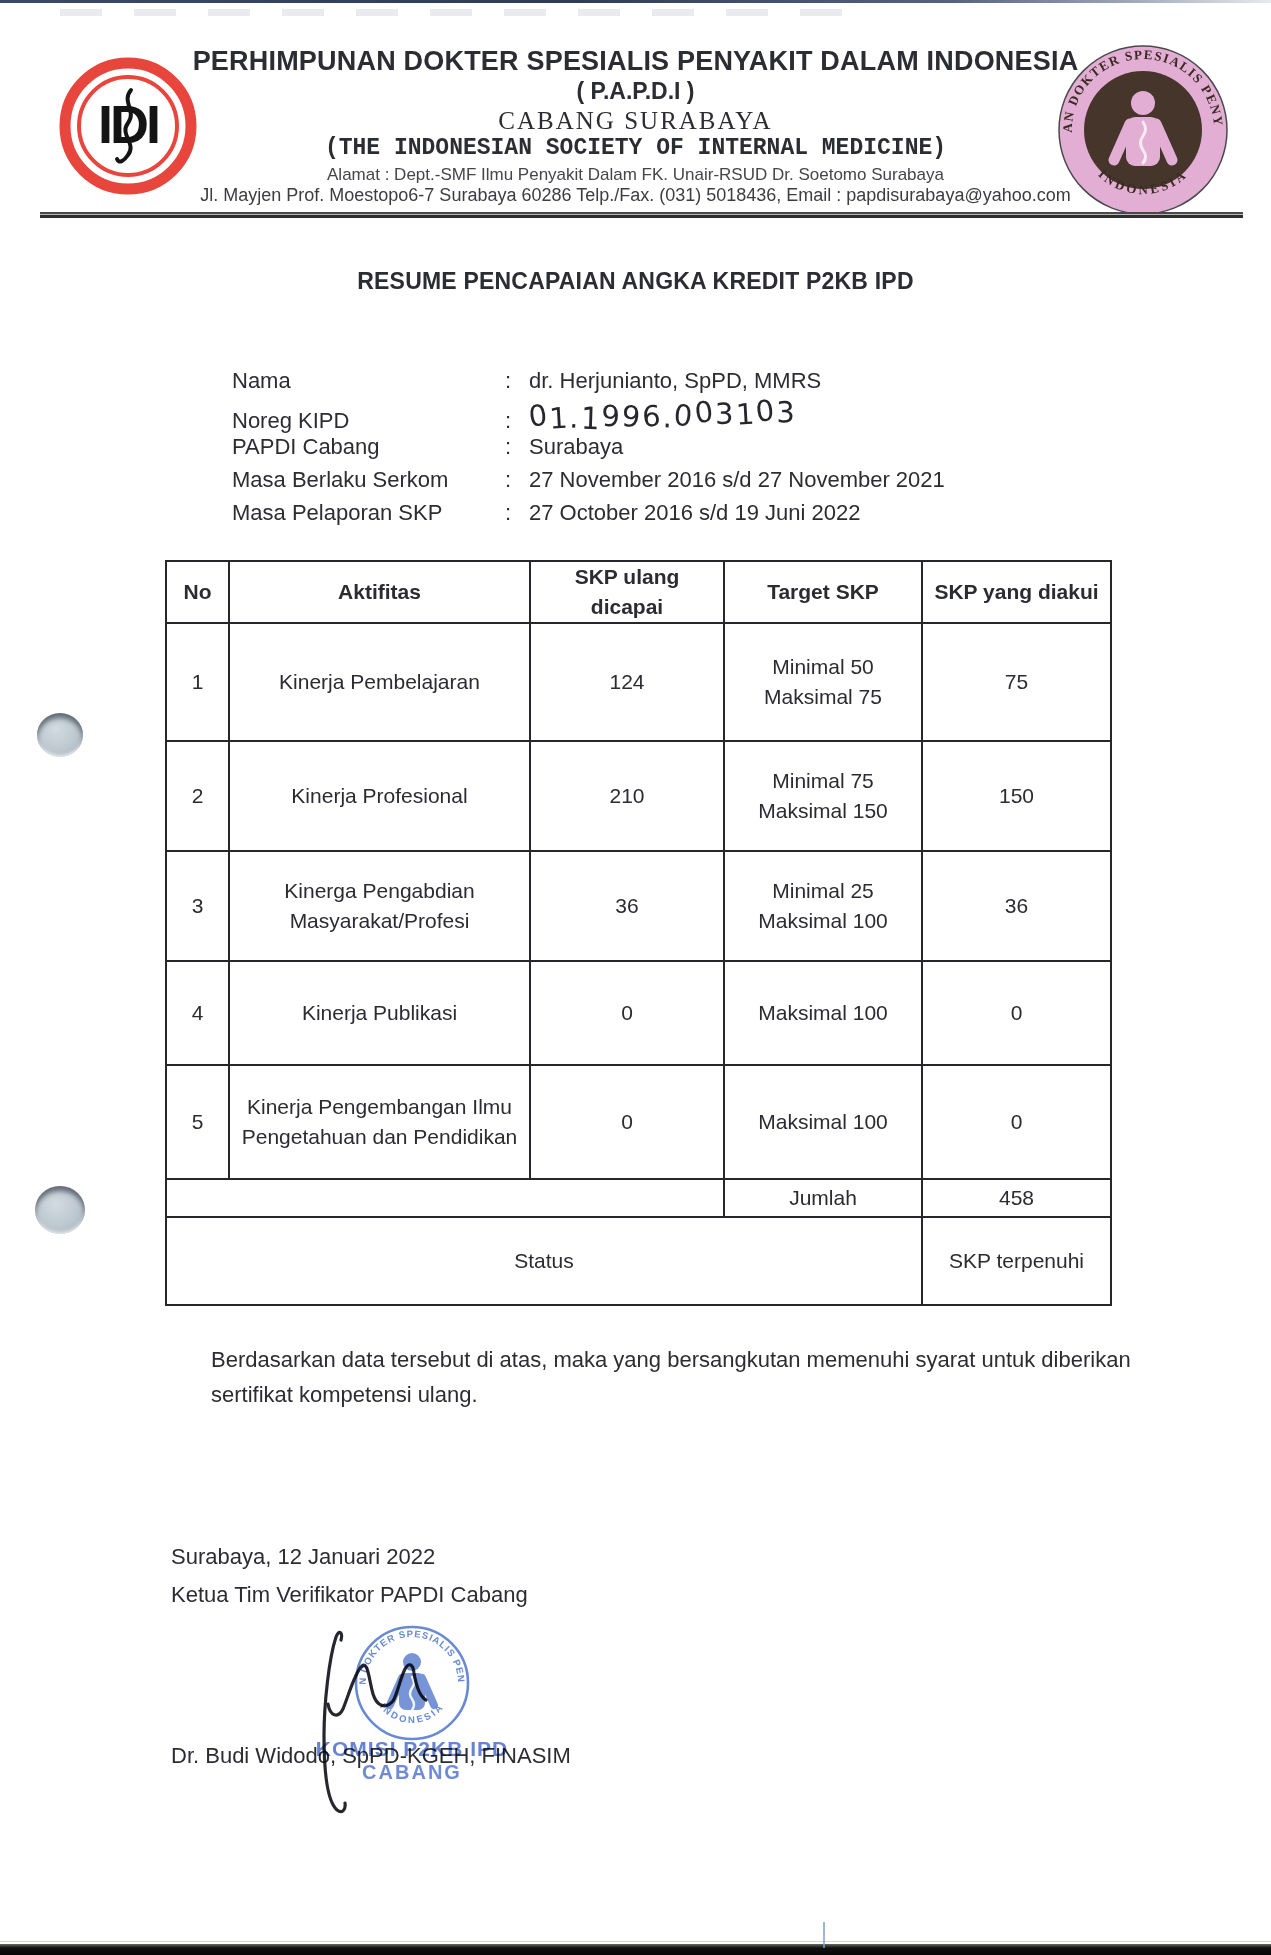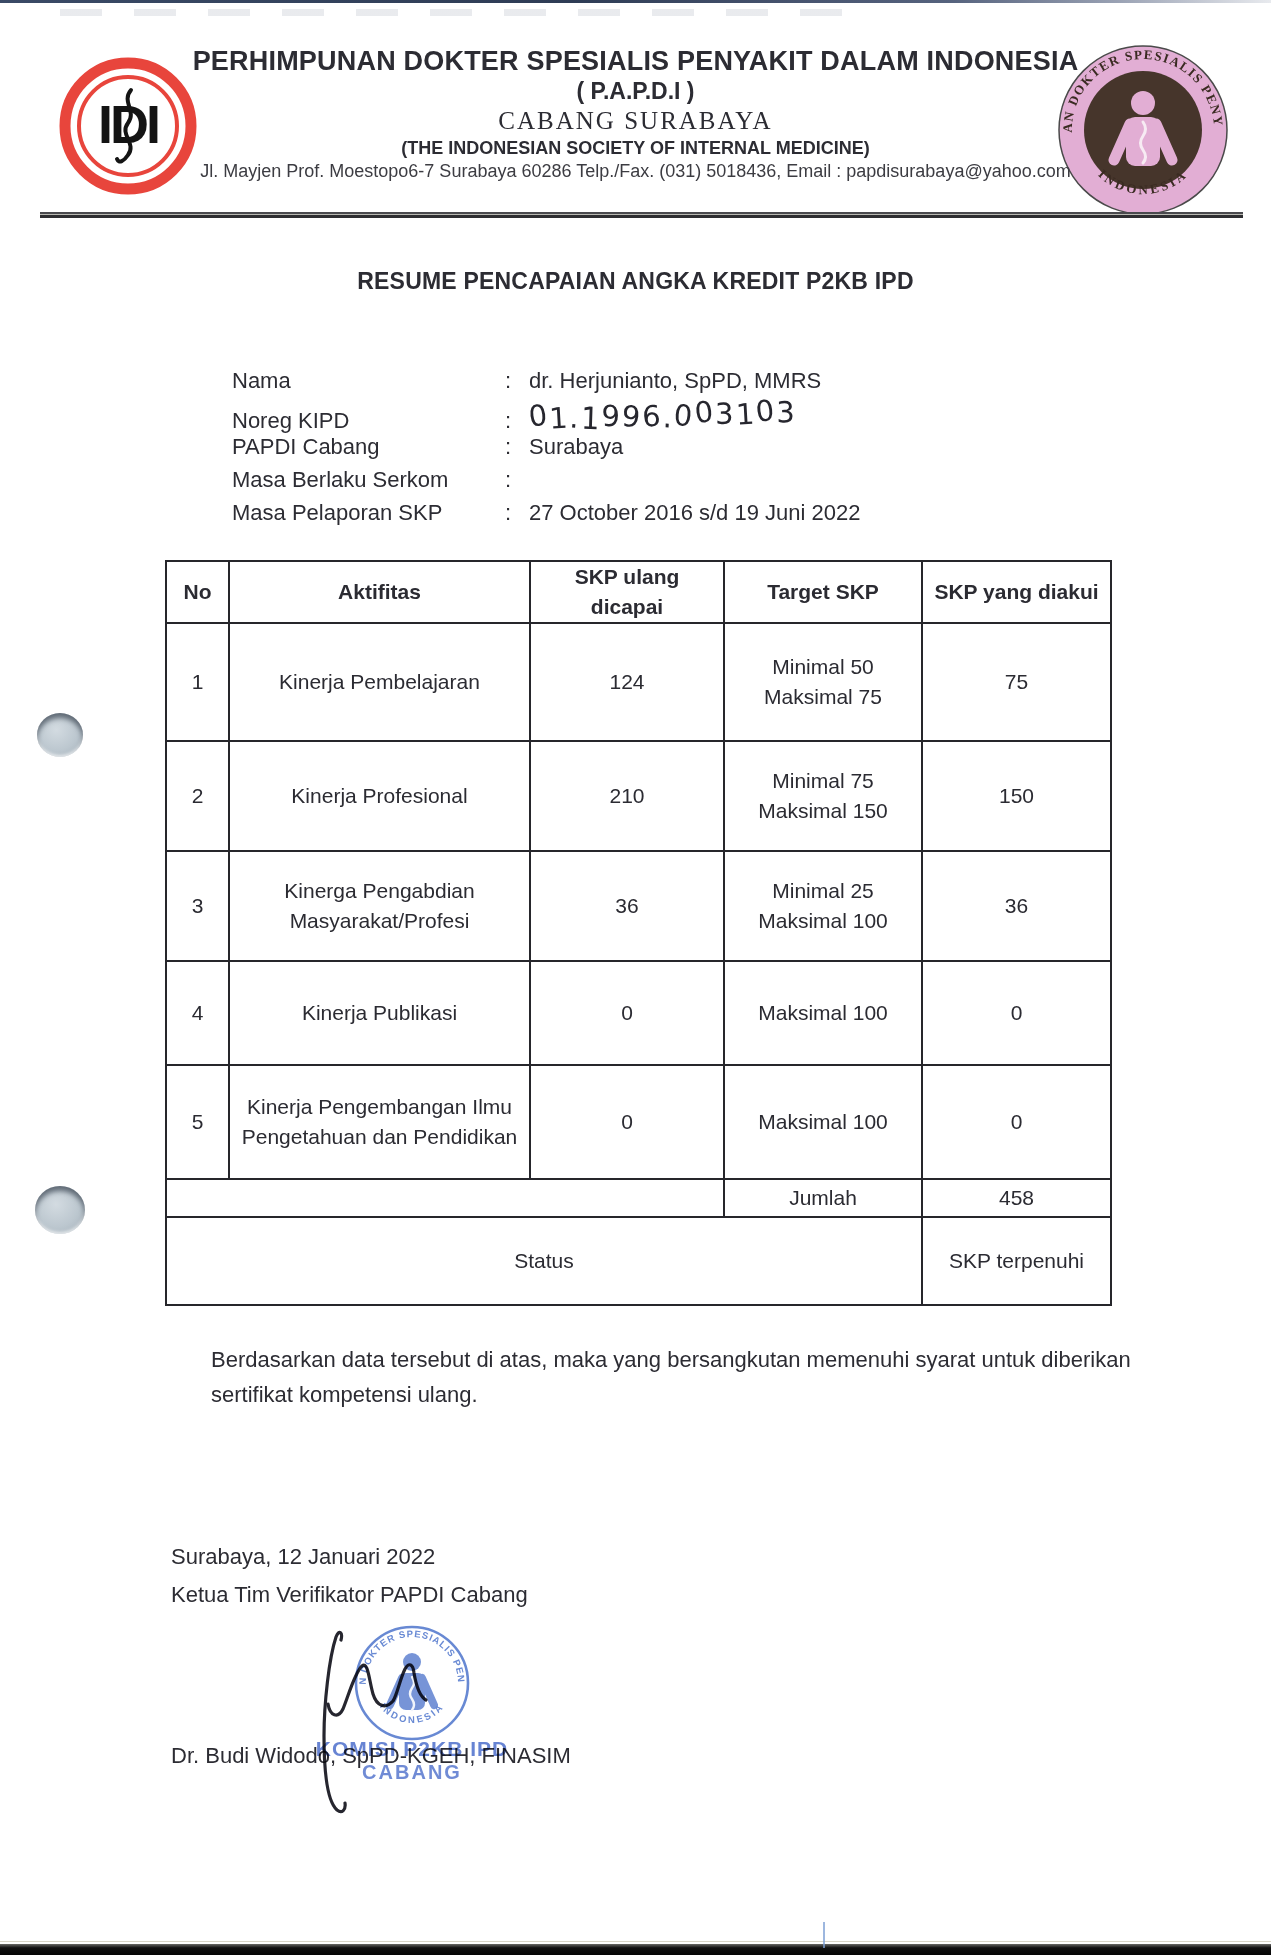--- a/index.html
+++ b/index.html
@@ -23,21 +23,21 @@
   .hole1{left:37px;top:713px;width:46px;height:44px;}
   .hole2{left:35px;top:1186px;width:50px;height:48px;}
 
   
   .logo-idi{position:absolute;left:57px;top:56px;}
   .seal-papdi{position:absolute;left:1053px;top:44px;}
   .header-text{position:absolute;left:0;right:0;top:46px;text-align:center;}
   .org-name{font-size:27px;font-weight:bold;letter-spacing:.2px;line-height:30px;}
   .org-abbr{font-size:23px;font-weight:bold;line-height:27px;margin-top:2px;}
   .org-branch{font-family:"Liberation Serif",serif;font-size:25px;letter-spacing:2px;line-height:28px;margin-top:2px;}
-  .org-english{font-family:Liberation Sans, sans-serif;font-weight:bold;font-size:18px;line-height:25px;margin-top:1px;}
+  .org-english{font-family:Liberation Mono, monospace;font-weight:bold;font-size:23px;line-height:25px;margin-top:1px;}
   .org-addr1{font-size:17px;color:#45454b;line-height:20px;margin-top:4px;}
   .org-addr2{font-size:18px;color:#3c3c42;line-height:21px;}
   .divider{position:absolute;left:40px;top:212px;width:1203px;height:6px;
     background:linear-gradient(180deg,#4a4a4e 0 34%,#b9b9b2 34% 50%,#2e2e31 50% 100%);}
 
   
   .doc-title{position:absolute;left:0;right:0;top:268px;text-align:center;
     font-size:23px;font-weight:bold;letter-spacing:.2px;}
 
   
@@ -125,20 +125,21 @@
         <path d="M 0 -8 q 5 7 0 14 q -5 7 0 14 q 5 7 0 13" fill="none" stroke="#f7ebf3" stroke-width="3" stroke-linecap="round"></path>
       </g>
     </svg>
   </div>
 
   <div class="header-text">
     <div class="org-name">PERHIMPUNAN DOKTER SPESIALIS PENYAKIT DALAM INDONESIA</div>
     <div class="org-abbr">( P.A.P.D.I )</div>
     <div class="org-branch">CABANG SURABAYA</div>
     <div class="org-english">(THE INDONESIAN SOCIETY OF INTERNAL MEDICINE)</div>
+    <div class="org-addr1">Alamat : Dept.-SMF Ilmu Penyakit Dalam FK. Unair-RSUD Dr. Soetomo Surabaya</div>
     <div class="org-addr2">Jl. Mayjen Prof. Moestopo6-7 Surabaya 60286 Telp./Fax. (031) 5018436, Email : papdisurabaya@yahoo.com</div>
   </div>
   <div class="divider"></div>
 
   <div class="doc-title">RESUME PENCAPAIAN ANGKA KREDIT P2KB IPD</div>
 
   <div class="fields">
     <div class="field-row">
       <div class="f-label">Nama</div>
       <div class="f-colon">:</div>
@@ -150,20 +151,21 @@
       <div class="f-value handwrite"><span class="hw-c">0</span><span class="hw-c">1</span><span class="hw-c">.</span><span class="hw-c">1</span><span class="hw-c">9</span><span class="hw-c">9</span><span class="hw-c">6</span><span class="hw-c">.</span><span class="hw-c">0</span><span class="hw-c">0</span><span class="hw-c">3</span><span class="hw-c">1</span><span class="hw-c">0</span><span class="hw-c">3</span></div>
     </div>
     <div class="field-row">
       <div class="f-label">PAPDI Cabang</div>
       <div class="f-colon">:</div>
       <div class="f-value">Surabaya</div>
     </div>
     <div class="field-row">
       <div class="f-label">Masa Berlaku Serkom</div>
       <div class="f-colon">:</div>
+      <div class="f-value">27 November 2016 s/d 27 November 2021</div>
     </div>
     <div class="field-row">
       <div class="f-label">Masa Pelaporan SKP</div>
       <div class="f-colon">:</div>
       <div class="f-value">27 October 2016 s/d 19 Juni 2022</div>
     </div>
   </div>
 
   <div class="table-wrap">
     <table class="skp">

